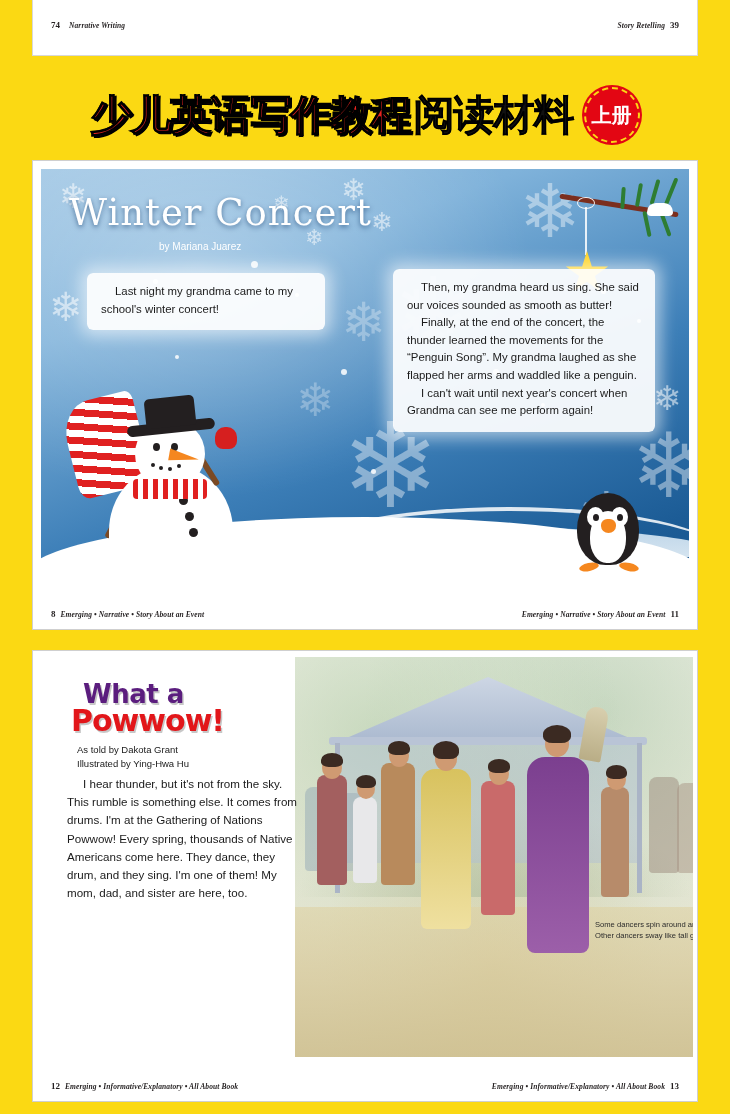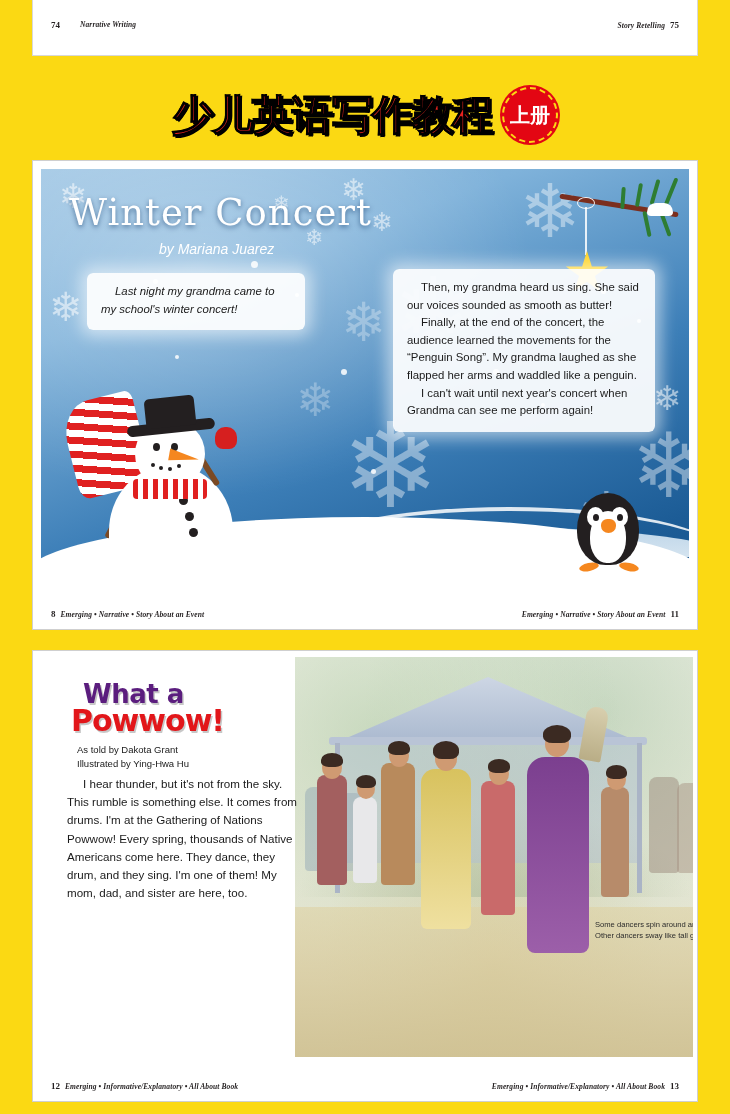--- a/index.html
+++ b/index.html
@@ -17,21 +17,21 @@
     width: 666px; height: 92px;
     background: #fff;
     border: 1px solid #d8d8d8;
   }
   .tp-footer {
     position: absolute; left: 0; right: 0; top: 52px; height: 22px;
     padding: 0 18px;
   }
   .fnum { font-family: "Liberation Serif", serif; font-weight: bold; font-size: 9px; color: #231f20; }
   .ftxt { font-family: "Liberation Serif", serif; font-style: italic; font-weight: bold; font-size: 7.5px; color: #231f20; letter-spacing: .1px; }
-  .tp-left { position: absolute; left: 18px; top: 3px; display: flex; align-items: flex-start; gap: 20px; }
+  .tp-left { position: absolute; left: 18px; top: 3px; display: flex; align-items: center; gap: 9px; }
   .tp-right { position: absolute; right: 18px; top: 3px; display: flex; align-items: baseline; gap: 5px; }
 
   
   .banner {
     position: absolute; left: 0; top: 75px; width: 730px; height: 80px;
     display: flex; align-items: center; justify-content: center;
   }
   .banner-red, .banner-black {
     font-family: "DejaVu Sans", sans-serif;
     font-weight: bold; font-size: 41px; line-height: 46px;
@@ -88,34 +88,34 @@
   .wc-title {
     position: absolute; left: 28px; top: 22px;
     font-family: "DejaVu Serif", serif;
     font-size: 37px; color: #fff; font-weight: normal;
     letter-spacing: 1px;
     text-shadow: 0 2px 5px rgba(0,40,90,.55);
   }
   .wc-by {
     position: absolute; left: 118px; top: 72px;
     font-family: "Liberation Sans", sans-serif;
-    font-size: 14px; color: #fff; font-style: italic;
+    font-size: 10px; color: #fff; 
   }
 
   .bubble {
     position: absolute;
     background: rgba(255,255,255,.93);
     border-radius: 6px;
     padding: 10px 14px 12px 14px;
     box-shadow: 0 0 16px 6px rgba(255,255,255,.55);
     font-family: "Liberation Sans", sans-serif;
     font-size: 11.4px; line-height: 17.6px; color: #1a1a1a;
   }
   .bubble p { text-indent: 14px; }
-  .bubble-left { left: 46px; top: 104px; width: 218px; font-style: italic; }
+  .bubble-left { left: 46px; top: 104px; width: 238px; }
   .bubble-right { left: 352px; top: 100px; width: 262px; }
 
   
   .sf { position: absolute; color: rgba(255,255,255,.55); line-height: 1; }
   .sf.big { color: rgba(255,255,255,.42); }
   .dot { position: absolute; background: #fff; border-radius: 50%; opacity: .85; }
 
   
   .snowman { position: absolute; left: 34px; bottom: 34px; width: 180px; height: 190px; }
   .sm-body { position: absolute; left: 34px; bottom: 0; width: 124px; height: 110px; background: #fff; border-radius: 62px 62px 0 0 / 66px 66px 0 0; }
@@ -228,27 +228,28 @@
 
   <div class="top-panel">
 
     <div class="tp-footer">
       <div class="tp-left">
         <span class="fnum">74</span>
         <span class="ftxt">Narrative Writing</span>
       </div>
       <div class="tp-right">
         <span class="ftxt">Story Retelling</span>
-        <span class="fnum">75</span>
+        <span class="fnum">39</span>
       </div>
     </div>
   </div>
 
   <div class="banner">
     <span class="banner-red">少儿英语写作教程</span>
+    <span class="banner-black">阅读材料</span>
     <span class="badge">上册</span>
   </div>
 
   <div class="spread1">
     <div class="wc-art">
 
       <div class="sf" style="left:18px;top:10px;font-size:34px;">❄</div>
       <div class="sf" style="left:8px;top:118px;font-size:40px;">❄</div>
       <div class="sf" style="left:300px;top:6px;font-size:30px;">❄</div>
       <div class="sf" style="left:264px;top:58px;font-size:22px;">❄</div>
@@ -332,21 +333,21 @@
         <div class="pg-pup l"></div>
         <div class="pg-pup r"></div>
         <div class="pg-beak"></div>
       </div>
 
       <div class="bubble bubble-left">
         <p>Last night my grandma came to my school's winter concert!</p>
       </div>
       <div class="bubble bubble-right">
         <p>Then, my grandma heard us sing. She said our voices sounded as smooth as butter!</p>
-        <p>Finally, at the end of the concert, the audience learned the movements for the “Penguin Song”. My grandma laughed as she flapped her arms and waddled like a penguin.</p>
+        <p>Finally, at the end of the concert, the thunder learned the movements for the “Penguin Song”. My grandma laughed as she flapped her arms and waddled like a penguin.</p>
         <p>I can't wait until next year's concert when Grandma can see me perform again!</p>
       </div>
     </div>
 
     <div class="s1-footer">
       <div class="s1-left">
         <span class="fnum">8</span>
         <span class="ftxt">Emerging • Narrative • Story About an Event</span>
       </div>
       <div class="s1-right">

